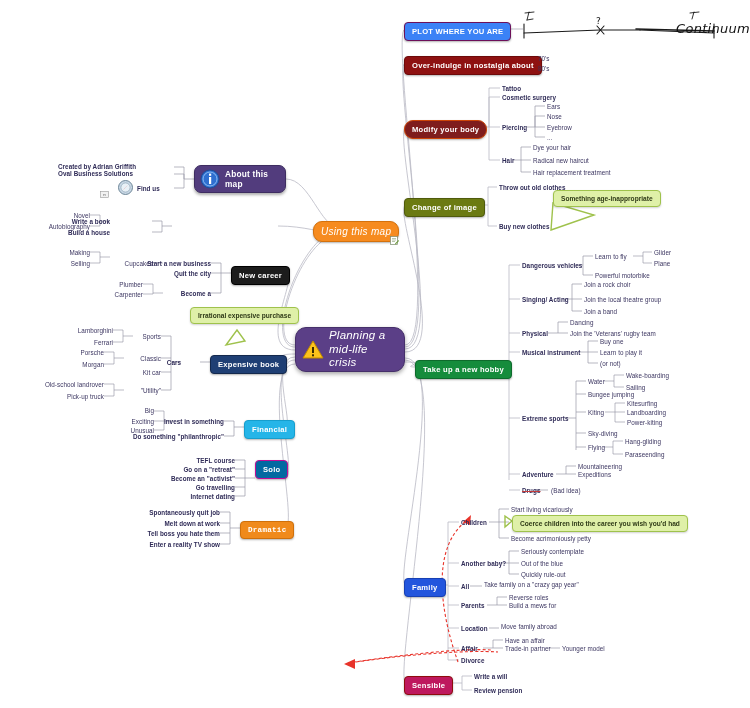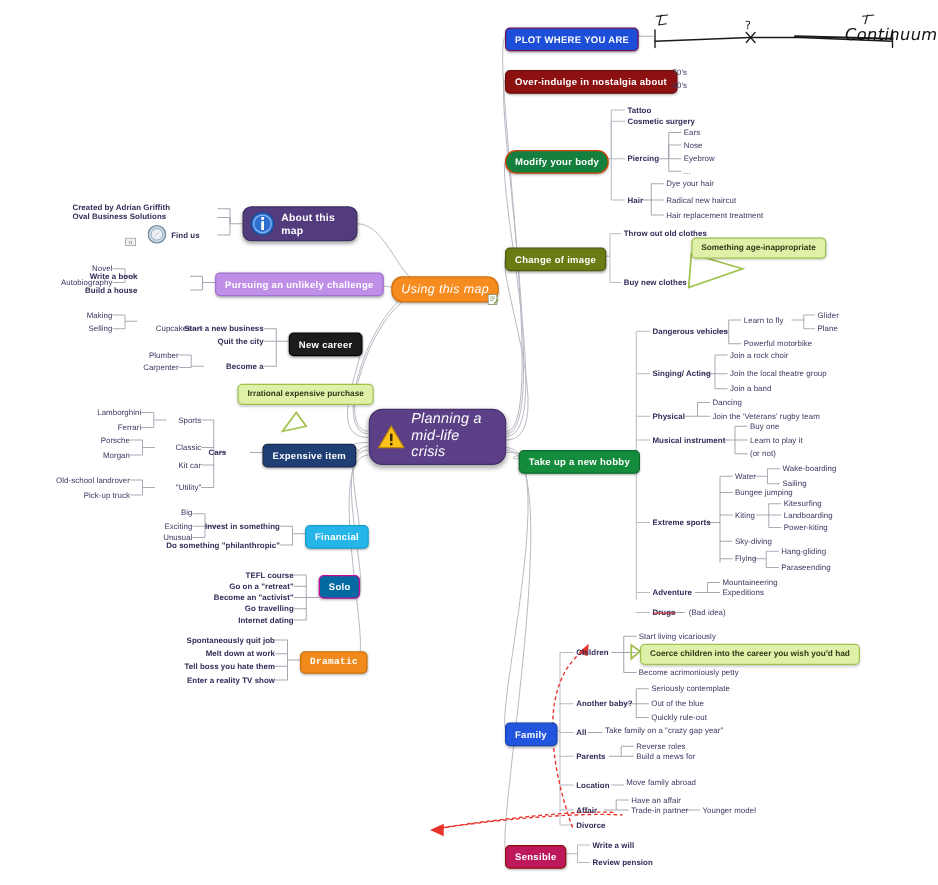--- a/index.html
+++ b/index.html
@@ -357,42 +357,39 @@
     <span>Using this map</span>
   </div>
   <span class="ico note-ico" style="left:390px;top:231px;">
     <svg viewBox="0 0 9 9" width="9" height="9">
       <rect x=".5" y=".5" width="7" height="8" fill="#fff" stroke="#7a8a6a" stroke-width=".7"></rect>
       <path d="M2 2.5 H6 M2 4 H6 M2 5.5 H5" stroke="#8aa070" stroke-width=".6"></path>
       <path d="M5 7.5 L8.5 4 L9 5 L5.6 8.4 Z" fill="#6f9b3e"></path>
     </svg>
   </span>
 
-  <div class="chip" style="left:172px;top:218px;background:#c08fe8;border:1px solid #a06fd0;">
-    <span>Pursuing an unlikely challenge</span>
-  </div>
   <div class="leaf b r" style="left:110px;top:218px;transform:translateX(-100%);">Write a book</div>
   <div class="leaf b r" style="left:110px;top:229px;transform:translateX(-100%);">Build a house</div>
   <div class="leaf r" style="left:90px;top:212px;transform:translateX(-100%);">Novel</div>
   <div class="leaf r" style="left:90px;top:223px;transform:translateX(-100%);">Autobiography</div>
 
   <div class="chip" style="left:231px;top:266px;background:#1c1c1c;border:1px solid #000;">
     <span>New career</span>
   </div>
   <div class="leaf b r" style="left:211px;top:260px;transform:translateX(-100%);">Start a new business</div>
   <div class="leaf b r" style="left:211px;top:270px;transform:translateX(-100%);">Quit the city</div>
   <div class="leaf b r" style="left:211px;top:290px;transform:translateX(-100%);">Become a</div>
   <div class="leaf r" style="left:153px;top:260px;transform:translateX(-100%);">Cupcakes</div>
   <div class="leaf r" style="left:90px;top:249px;transform:translateX(-100%);">Making</div>
   <div class="leaf r" style="left:90px;top:260px;transform:translateX(-100%);">Selling</div>
   <div class="leaf r" style="left:143px;top:281px;transform:translateX(-100%);">Plumber</div>
   <div class="leaf r" style="left:143px;top:291px;transform:translateX(-100%);">Carpenter</div>
 
   <div class="chip" style="left:210px;top:355px;background:#1f3f74;border:1px solid #14294d;">
-    <span>Expensive item</span>
+    <span>Expensive book</span>
   </div>
   <div class="callout" style="left:190px;top:307px;">Irrational expensive purchase</div>
   <div class="leaf b r" style="left:181px;top:359px;transform:translateX(-100%);">Cars</div>
   <div class="leaf r" style="left:161px;top:333px;transform:translateX(-100%);">Sports</div>
   <div class="leaf r" style="left:161px;top:355px;transform:translateX(-100%);">Classic</div>
   <div class="leaf r" style="left:161px;top:369px;transform:translateX(-100%);">Kit car</div>
   <div class="leaf r" style="left:161px;top:387px;transform:translateX(-100%);">"Utility"</div>
   <div class="leaf r" style="left:113px;top:327px;transform:translateX(-100%);">Lamborghini</div>
   <div class="leaf r" style="left:113px;top:339px;transform:translateX(-100%);">Ferrari</div>
   <div class="leaf r" style="left:104px;top:349px;transform:translateX(-100%);">Porsche</div>
@@ -419,33 +416,33 @@
   <div class="leaf b r" style="left:235px;top:493px;transform:translateX(-100%);">Internet dating</div>
 
   <div class="chip" style="left:240px;top:521px;background:#f08a1c;border:1px solid #cf700b;font-family:Liberation Mono, monospace;">
     <span>Dramatic</span>
   </div>
   <div class="leaf b r" style="left:220px;top:509px;transform:translateX(-100%);">Spontaneously quit job</div>
   <div class="leaf b r" style="left:220px;top:520px;transform:translateX(-100%);">Melt down at work</div>
   <div class="leaf b r" style="left:220px;top:530px;transform:translateX(-100%);">Tell boss you hate them</div>
   <div class="leaf b r" style="left:220px;top:541px;transform:translateX(-100%);">Enter a reality TV show</div>
 
-  <div class="chip" style="left:404px;top:22px;background:#1d4ed8;border:1px solid #6d1059;">
+  <div class="chip" style="left:404px;top:22px;background:#3b82f6;border:1px solid #6d1059;">
     <span>PLOT WHERE YOU ARE</span>
   </div>
   <div class="hand big" style="left:676px;top:21px;">Continuum</div>
   <div class="hand" style="left:596px;top:16px;font-size:9px;">?</div>
 
   <div class="chip" style="left:404px;top:56px;background:#8e1111;border:1px solid #6d0a0a;">
     <span>Over-indulge in nostalgia about</span>
   </div>
   <div class="leaf" style="left:538px;top:55px;">70's</div>
   <div class="leaf" style="left:538px;top:65px;">80's</div>
 
-  <div class="chip round" style="left:404px;top:120px;background:#15803d;border:1px solid #cd4508;">
+  <div class="chip round" style="left:404px;top:120px;background:#7f1d1d;border:1px solid #cd4508;">
     <span>Modify your body</span>
   </div>
   <div class="leaf b" style="left:502px;top:85px;">Tattoo</div>
   <div class="leaf b" style="left:502px;top:94px;">Cosmetic surgery</div>
   <div class="leaf b" style="left:502px;top:124px;">Piercing</div>
   <div class="leaf b" style="left:502px;top:157px;">Hair</div>
   <div class="leaf" style="left:547px;top:103px;">Ears</div>
   <div class="leaf" style="left:547px;top:113px;">Nose</div>
   <div class="leaf" style="left:547px;top:124px;">Eyebrow</div>
   <div class="leaf" style="left:547px;top:134px;">...</div>

